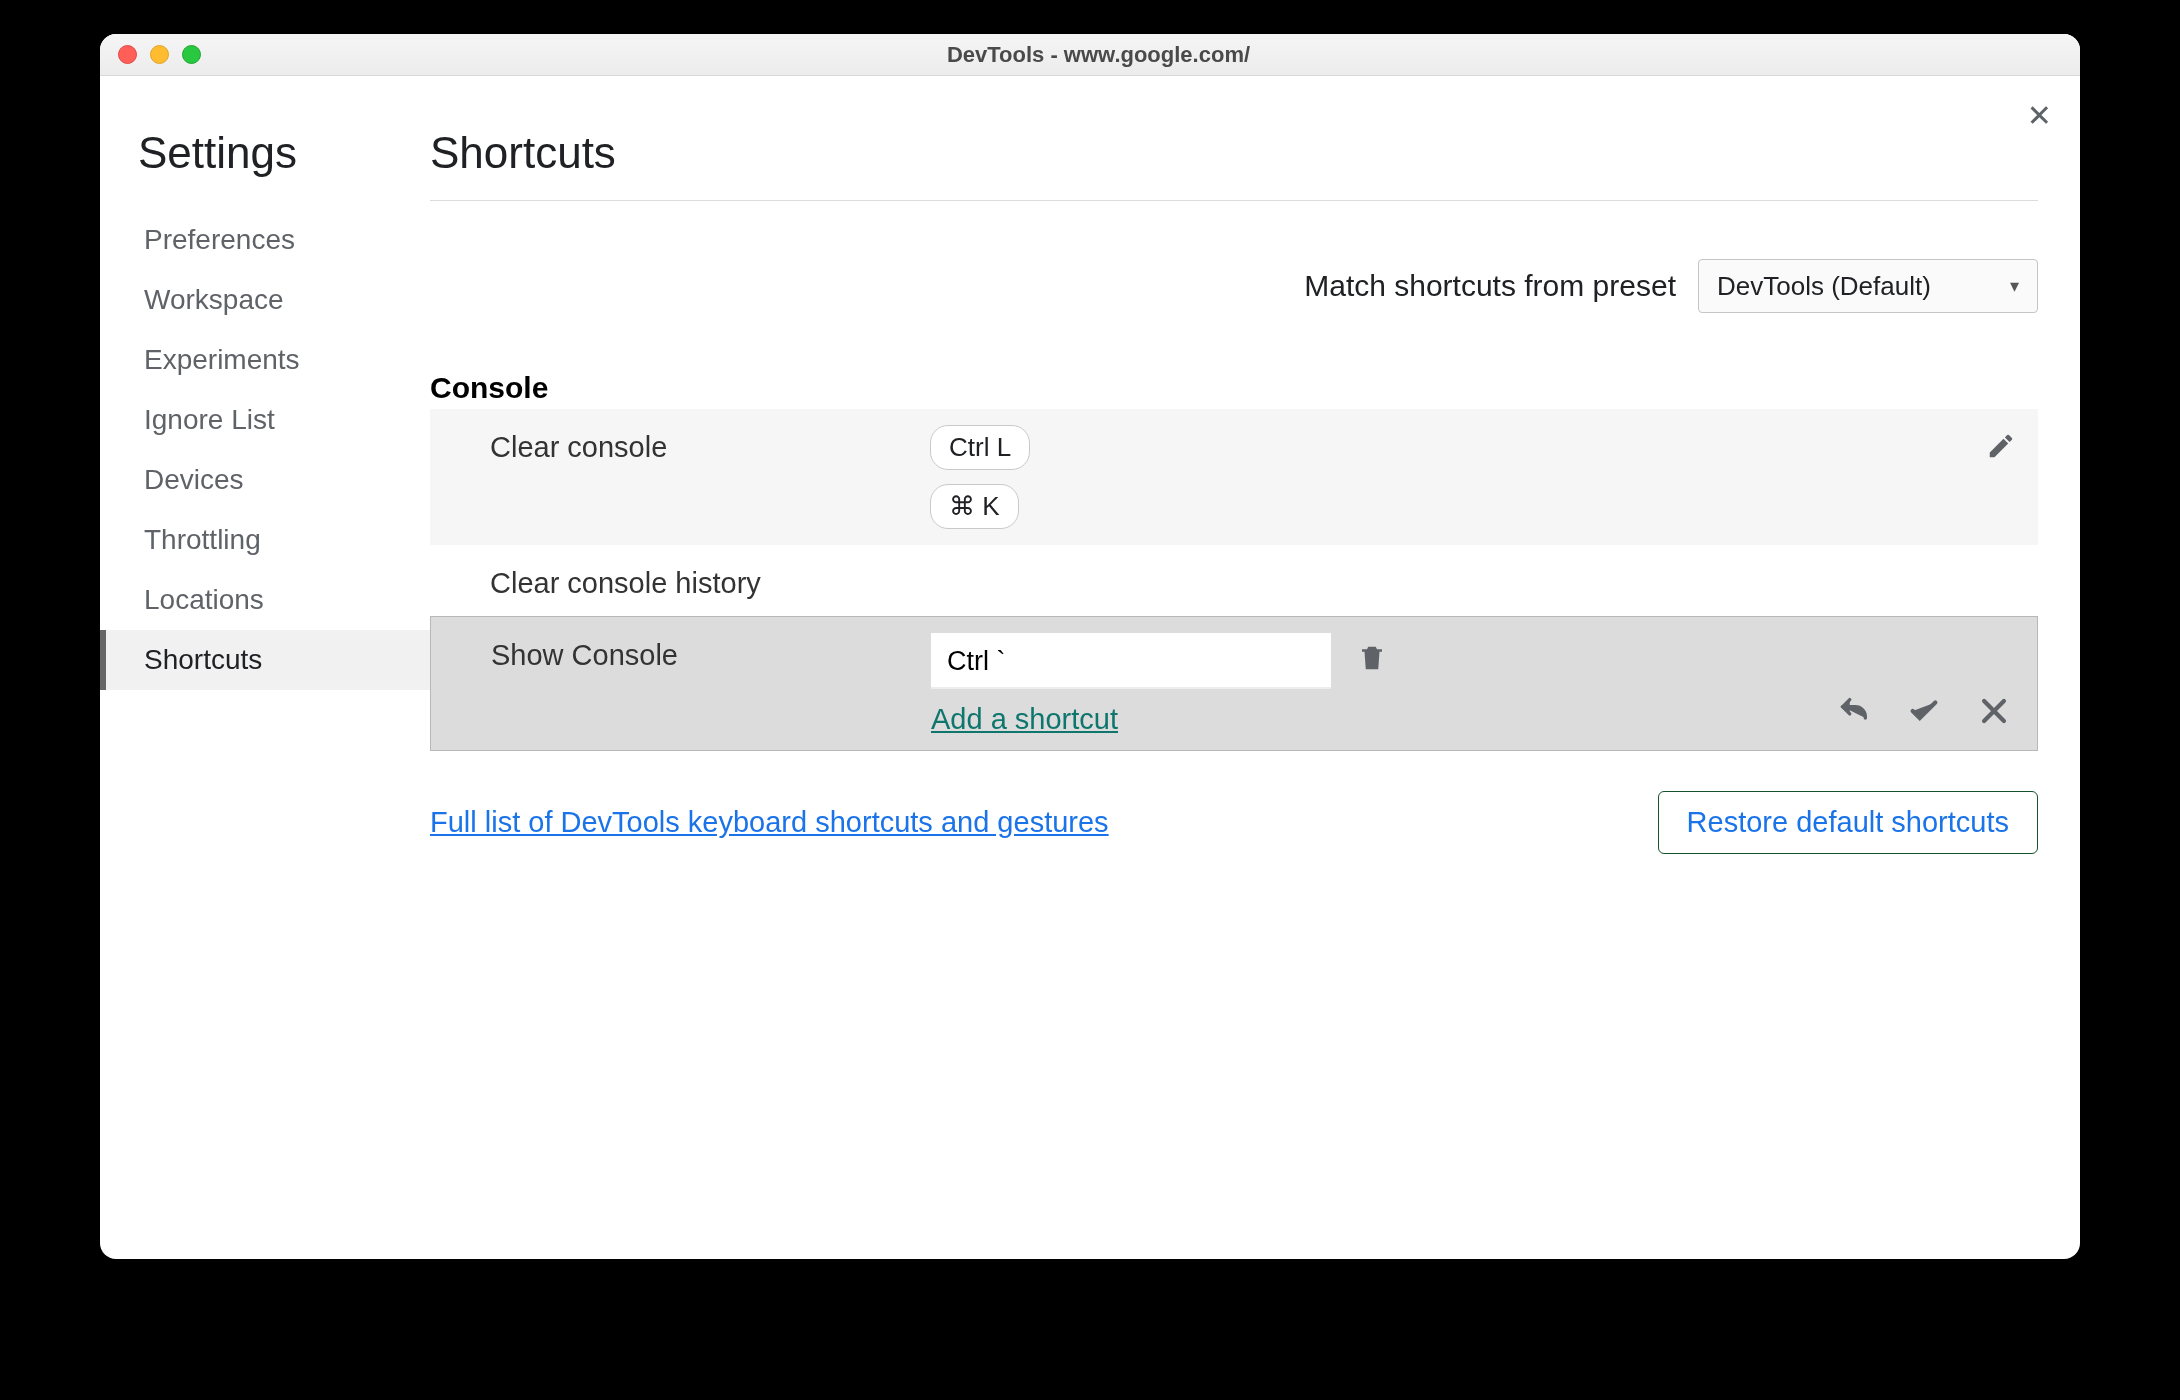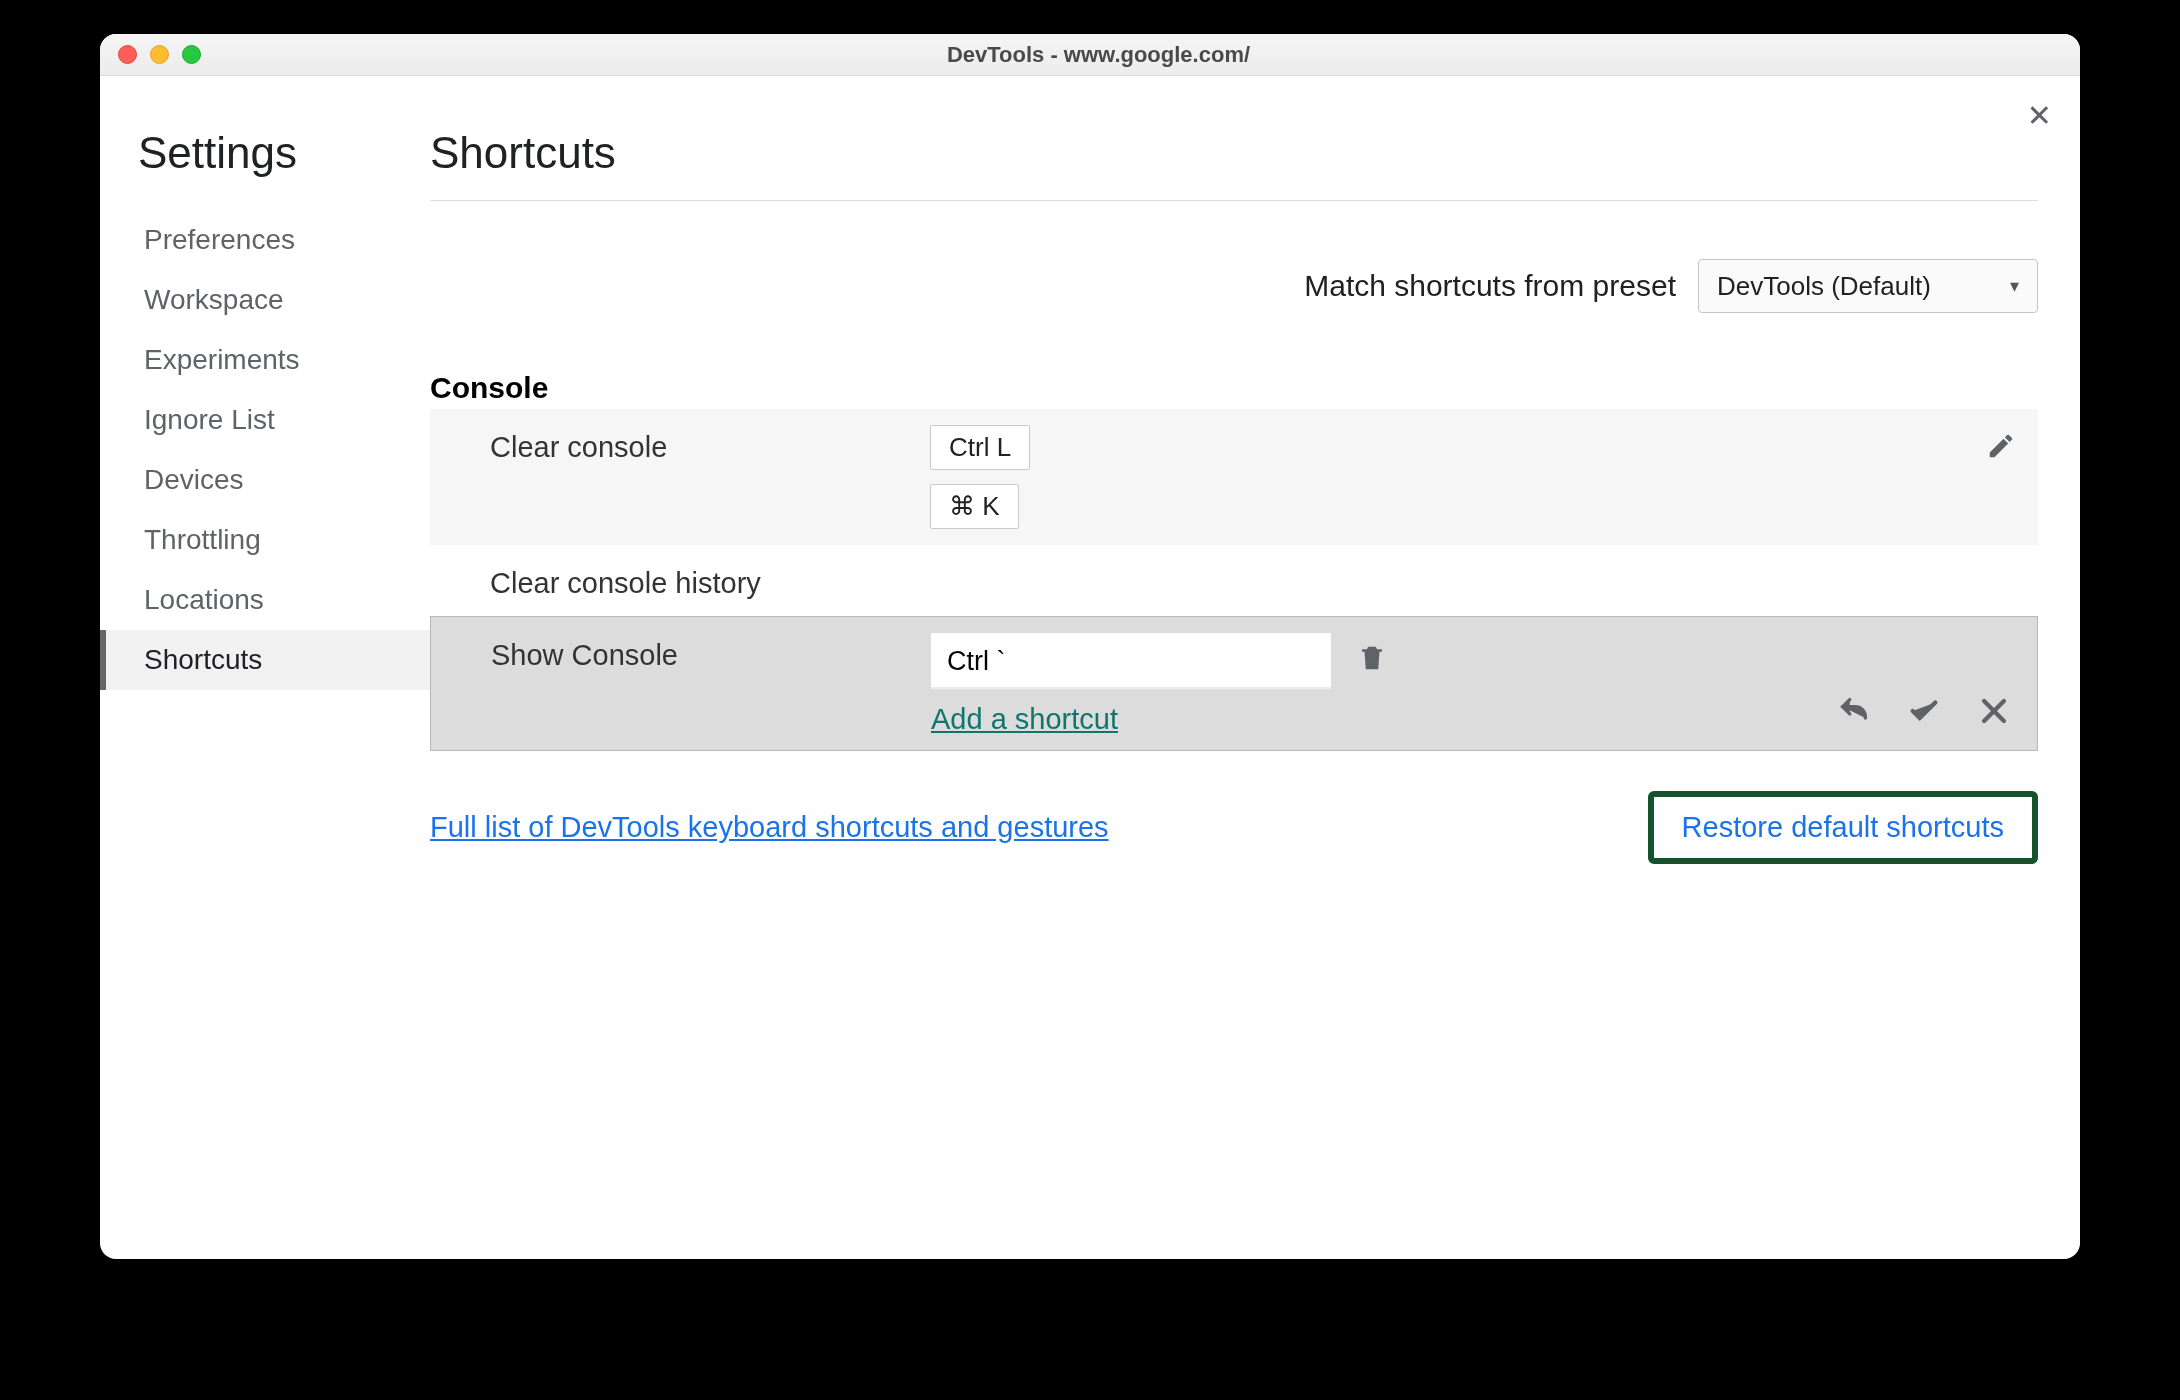--- a/index.html
+++ b/index.html
@@ -93,21 +93,21 @@
     font-size:30px; font-weight:700; margin: 0 0 4px 0;
   }
   .row {
     display:flex; align-items:flex-start;
     padding: 16px 22px 16px 60px;
   }
   .row.shaded { background:#f6f6f6; }
   .row .label { width: 440px; font-size:29px; color:#333; padding-top:6px; }
   .keys { display:flex; flex-direction:column; gap:14px; }
   .key {
-    border:1px solid #c9c9c9; border-radius:2px; background:#fff;
+    border:1px solid #c9c9c9; border-radius:18px; background:#fff;
     padding: 6px 18px; font-size:26px; color:#202124;
     width:fit-content;
   }
   .row .spacer { flex:1; }
   .edit-icon { color:#5f6368; padding-top:6px; }
   .edit-icon svg { width:30px; height:30px; fill:#5f6368; }
 
   .row.editing { background:#dcdcdc; border:1px solid #b8b8b8; padding-bottom: 14px; position:relative; }
   .input {
     width: 400px; height: 56px; background:#fff;
@@ -125,21 +125,21 @@
     display:flex; gap:36px; align-items:center;
   }
   .edit-actions svg { width:34px; height:34px; fill:#5f6368; stroke:#5f6368; }
 
   .footer {
     display:flex; justify-content:space-between; align-items:center;
     padding: 40px 0 0 0;
   }
   .doc-link { color:#1a73e8; font-size:29px; text-decoration:underline; }
   .restore-btn {
-    border:6px solid #14532d; border-radius:6px; background:#fff;
+    border:1px solid #14532d; border-radius:6px; background:#fff;
     color:#1a73e8; font-size:29px; padding:14px 28px;
   }
 </style>
 </head>
 <body>
 
 <div class="window">
   <div class="titlebar">
     <div class="traffic">
       <div class="dot red"></div>

